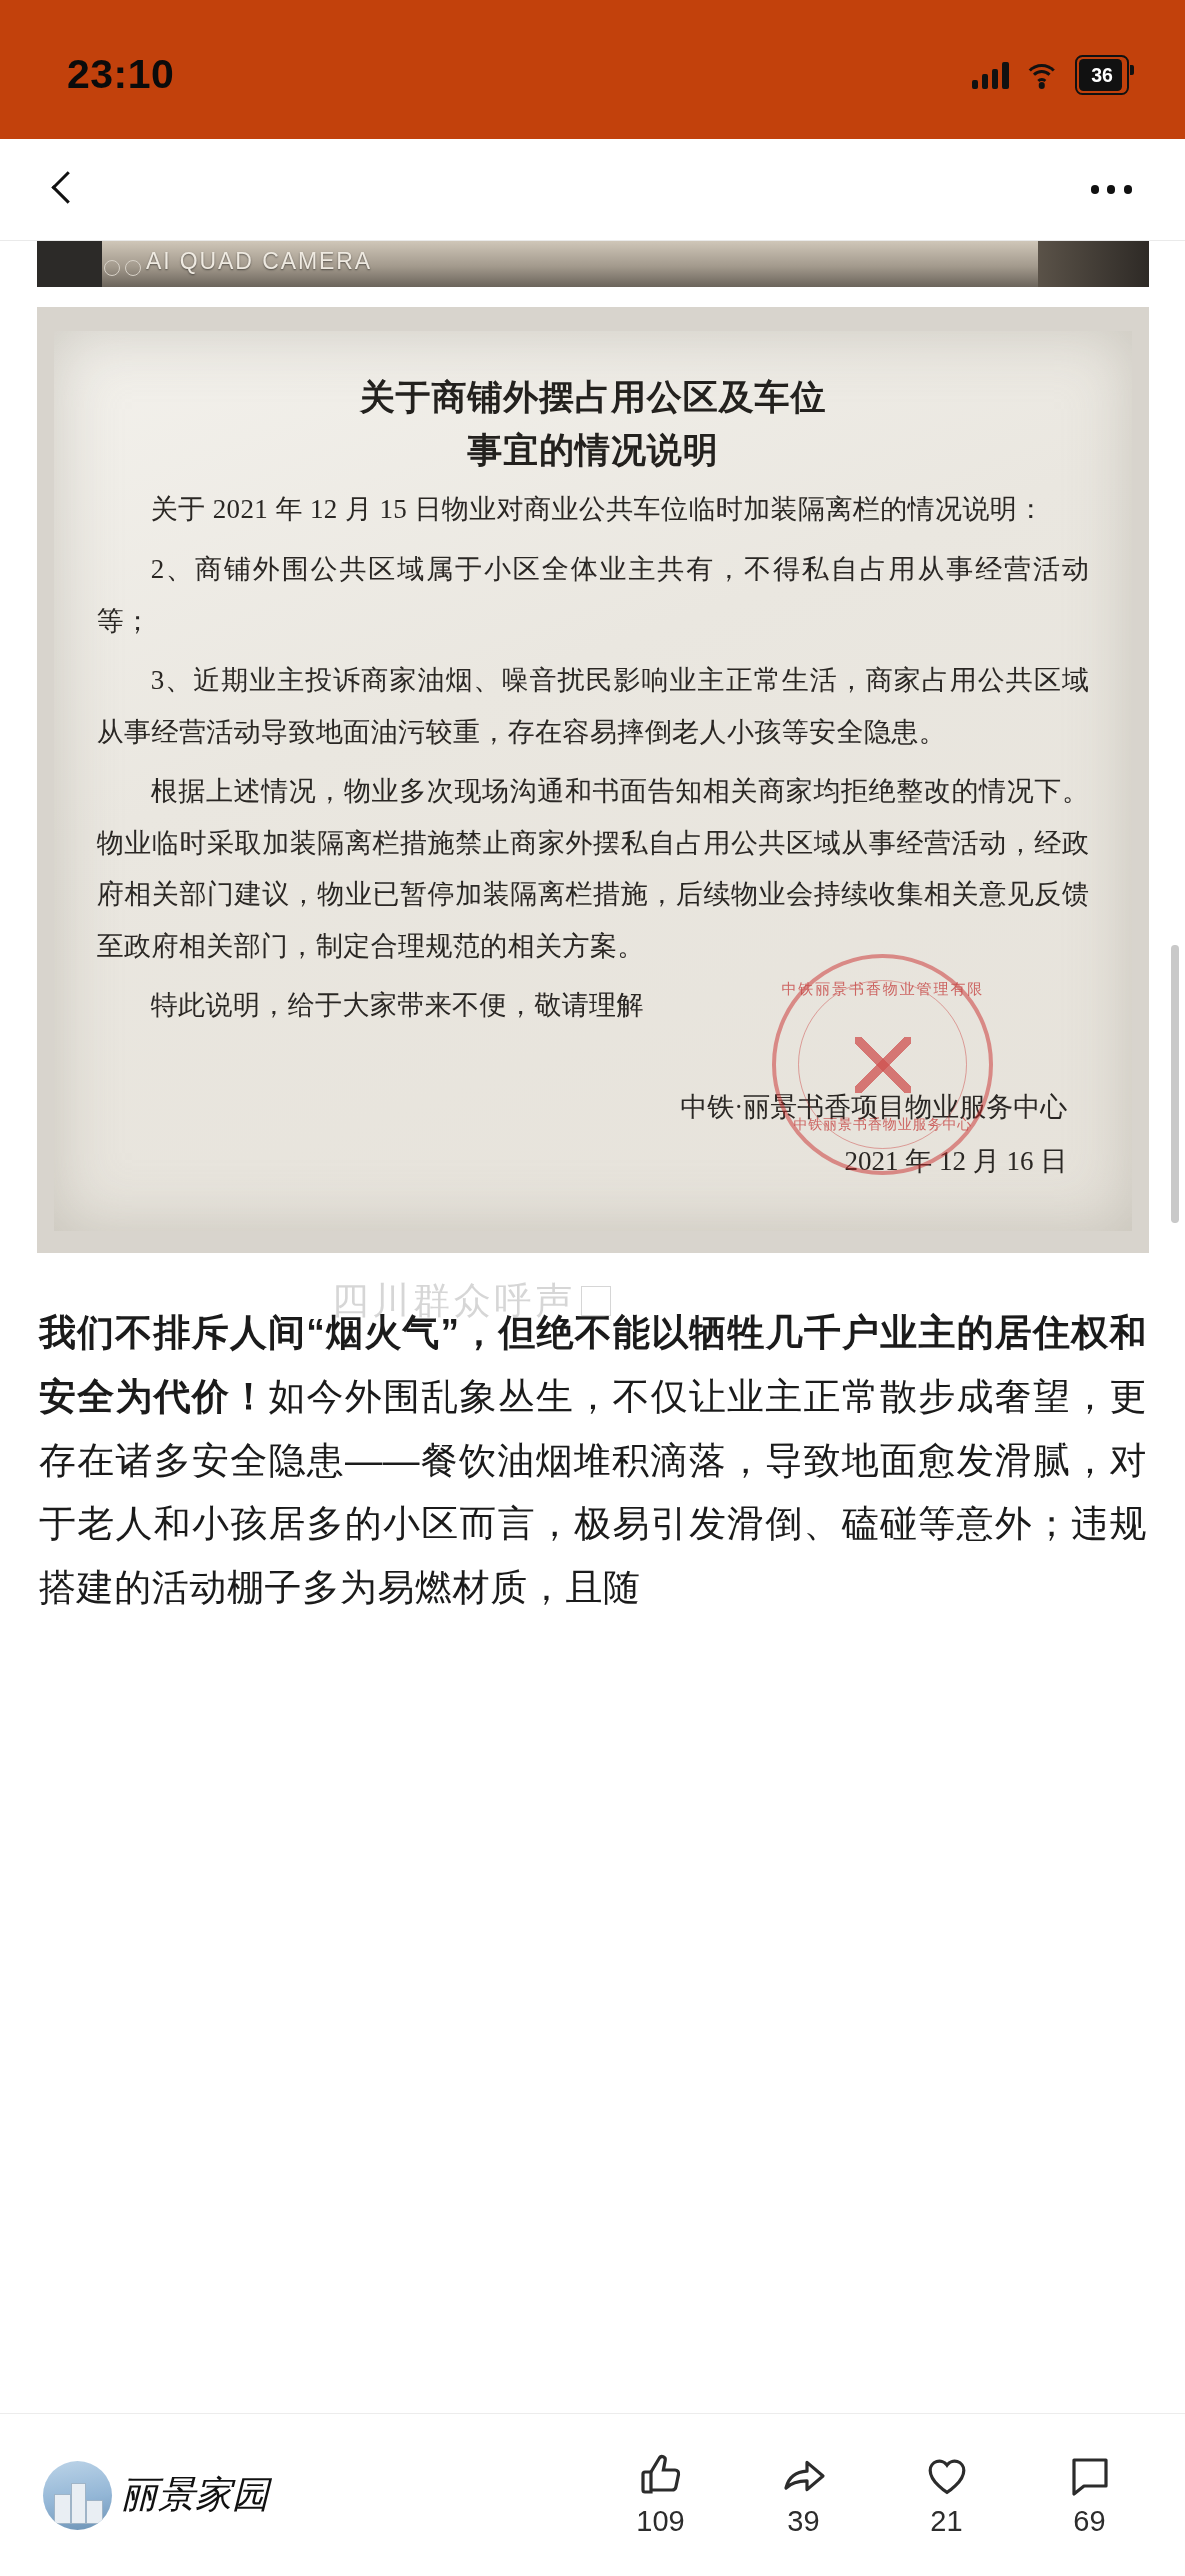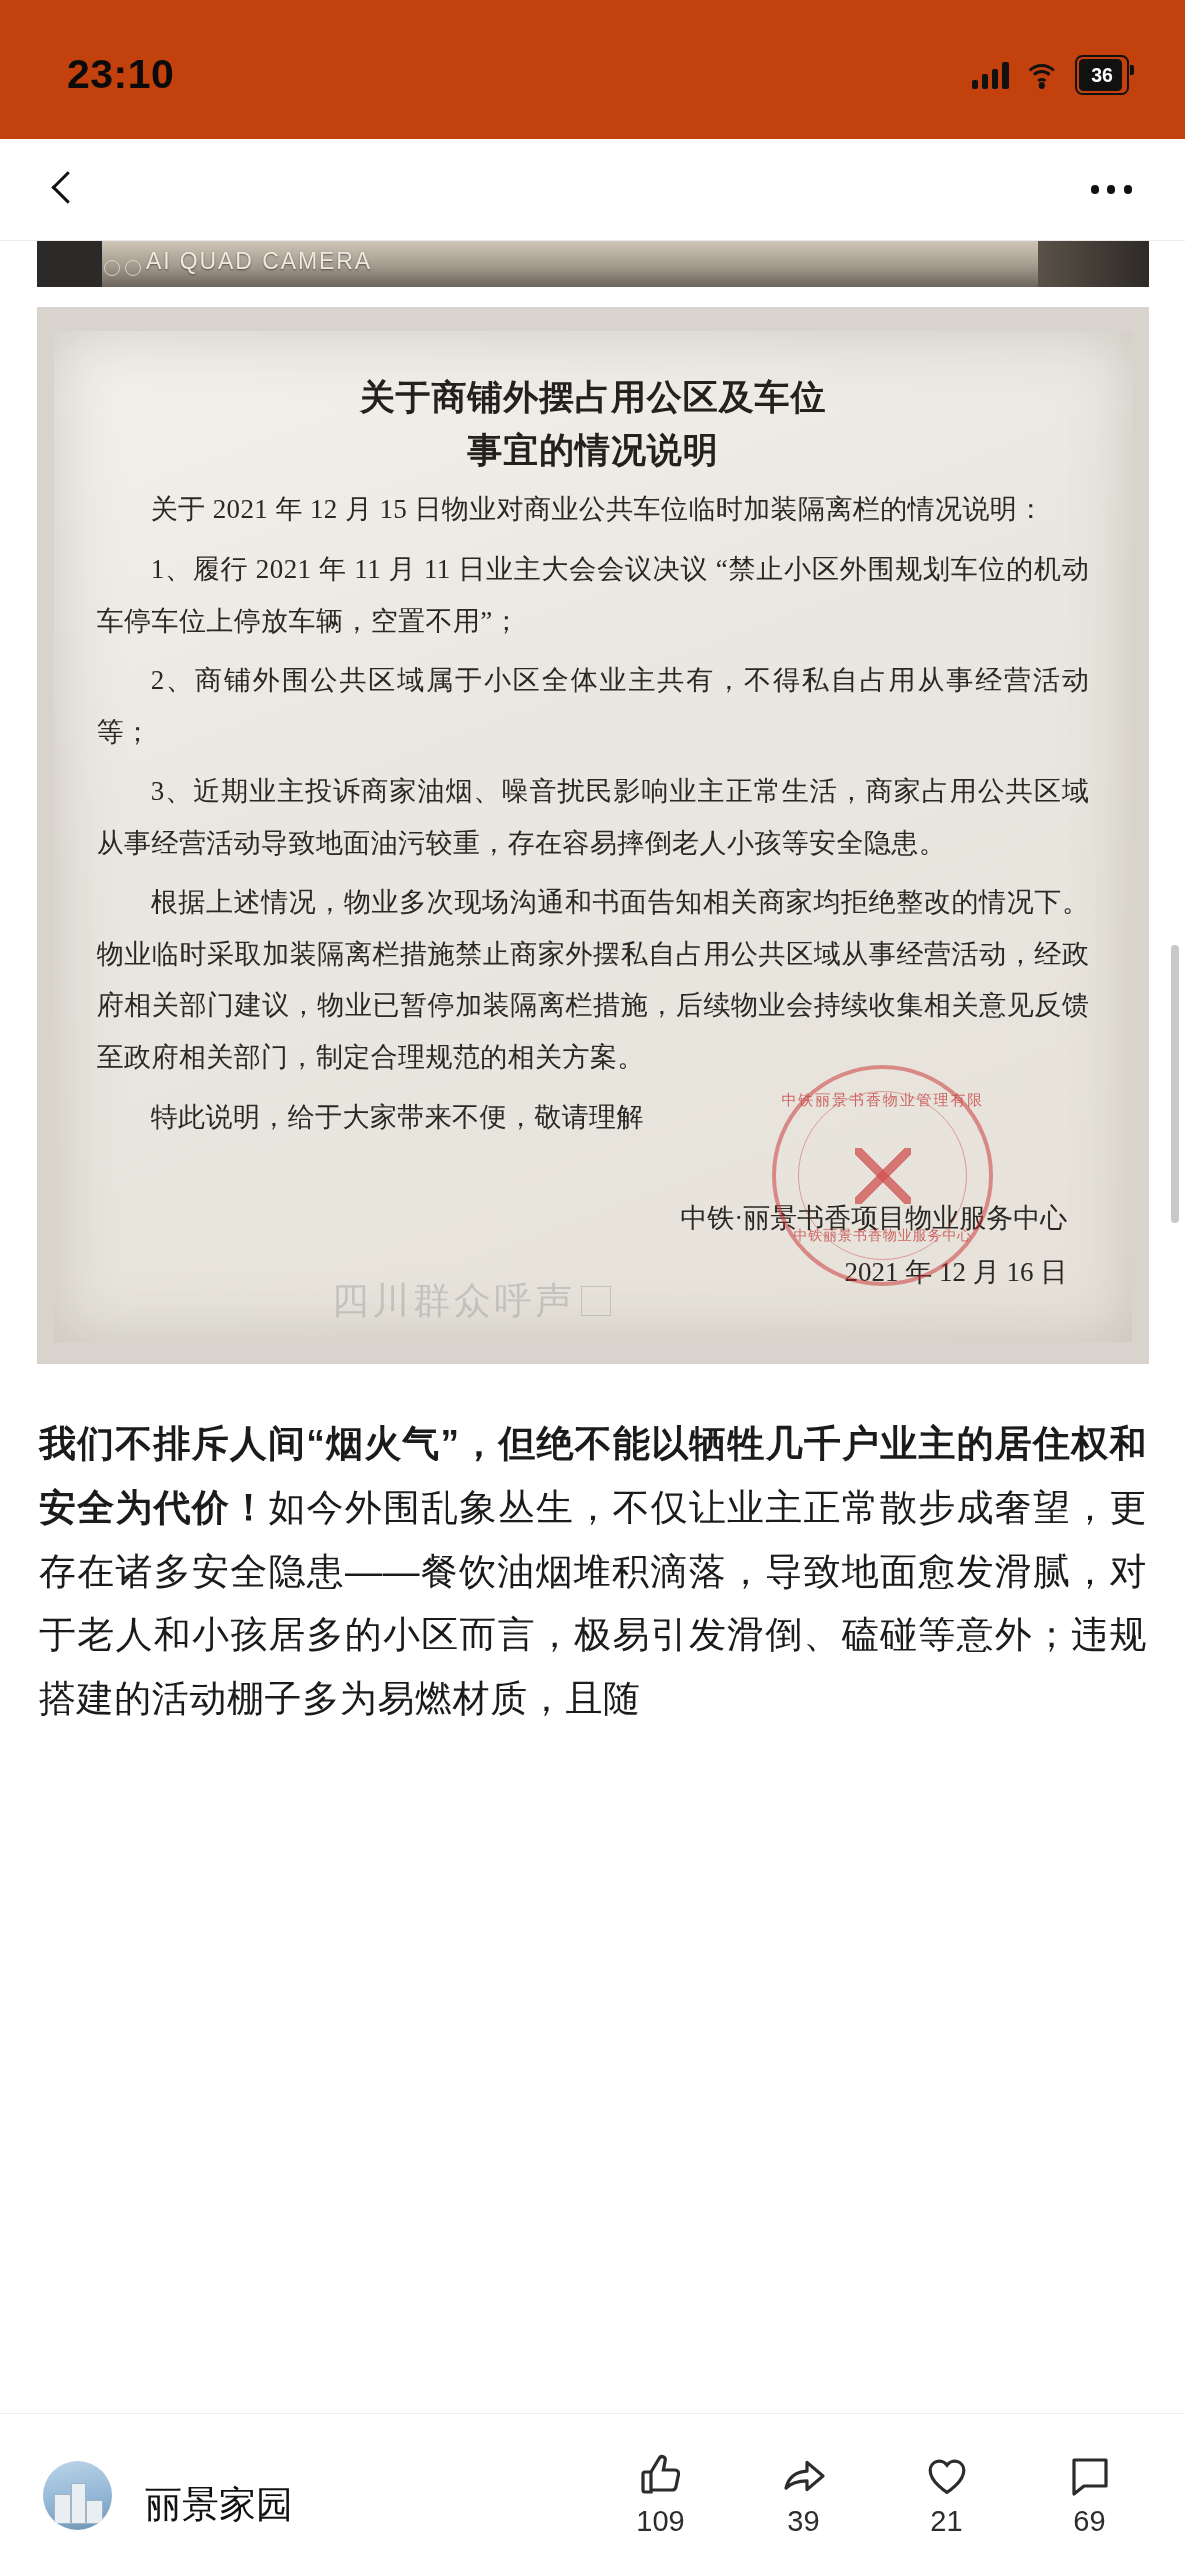--- a/index.html
+++ b/index.html
@@ -372,22 +372,23 @@
     display: flex;
     align-items: center;
     justify-content: space-between;
     padding: 0 52px 0 43px;
     box-sizing: border-box;
     position: relative;
     z-index: 10;
   }
   .account {
     display: flex;
-    align-items: flex-end;
-    gap: 33px;
+    align-items: center;
+    gap: 9px;
+    font-style: italic;
   }
   .avatar {
     width: 69px; height: 69px;
     border-radius: 50%;
     background: linear-gradient(170deg,#bcd4e8 0%, #93b6d6 55%, #6d93b5 100%);
     position: relative;
     overflow: hidden;
     flex: 0 0 69px;
   }
   .avatar .b1, .avatar .b2, .avatar .b3 {
@@ -483,21 +484,20 @@
       <div class="cam-label">AI QUAD CAMERA</div>
     </div>
 
     <div class="doc-wrap">
       <div class="doc">
         <h1>
           <span>关于商铺外摆占用公区及车位</span>
           <span>事宜的情况说明</span>
         </h1>
         <p class="indent gap">关于 2021 年 12 月 15 日物业对商业公共车位临时加装隔离栏的情况说明：</p>
-        <p class="indent gap">1、履行 2021 年 11 月 11 日业主大会会议决议 “禁止小区外围规划车位的机动车停车位上停放车辆，空置不用”；</p>
         <p class="indent gap">2、商铺外围公共区域属于小区全体业主共有，不得私自占用从事经营活动等；</p>
         <p class="indent gap">3、近期业主投诉商家油烟、噪音扰民影响业主正常生活，商家占用公共区域从事经营活动导致地面油污较重，存在容易摔倒老人小孩等安全隐患。</p>
         <p class="indent gap">根据上述情况，物业多次现场沟通和书面告知相关商家均拒绝整改的情况下。物业临时采取加装隔离栏措施禁止商家外摆私自占用公共区域从事经营活动，经政府相关部门建议，物业已暂停加装隔离栏措施，后续物业会持续收集相关意见反馈至政府相关部门，制定合理规范的相关方案。</p>
         <p class="indent gap">特此说明，给于大家带来不便，敬请理解</p>
 
         <div class="watermark">
           <span>四川群众呼声</span><span class="mk"></span>
         </div>
 
         <div class="sign">

